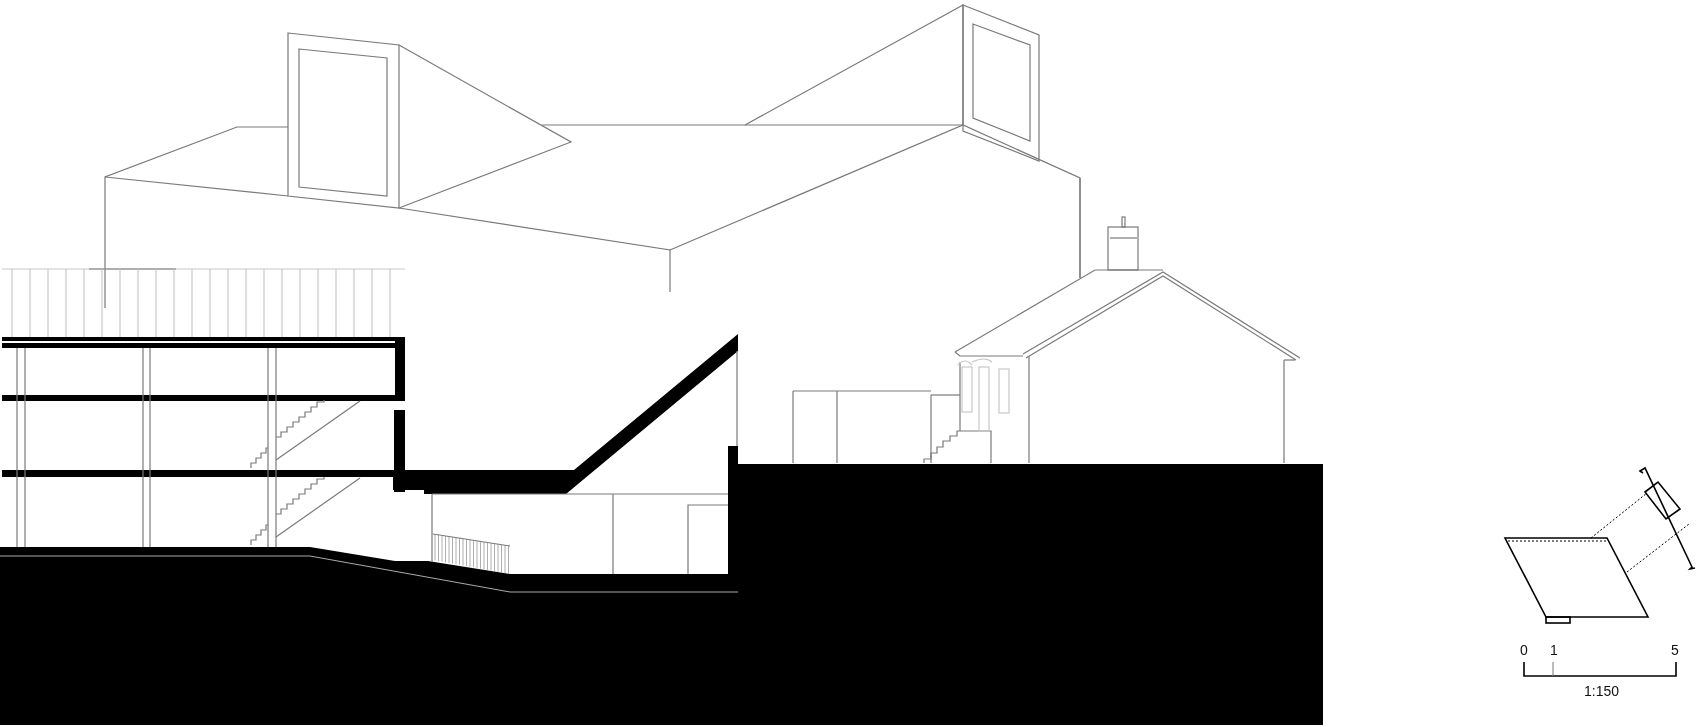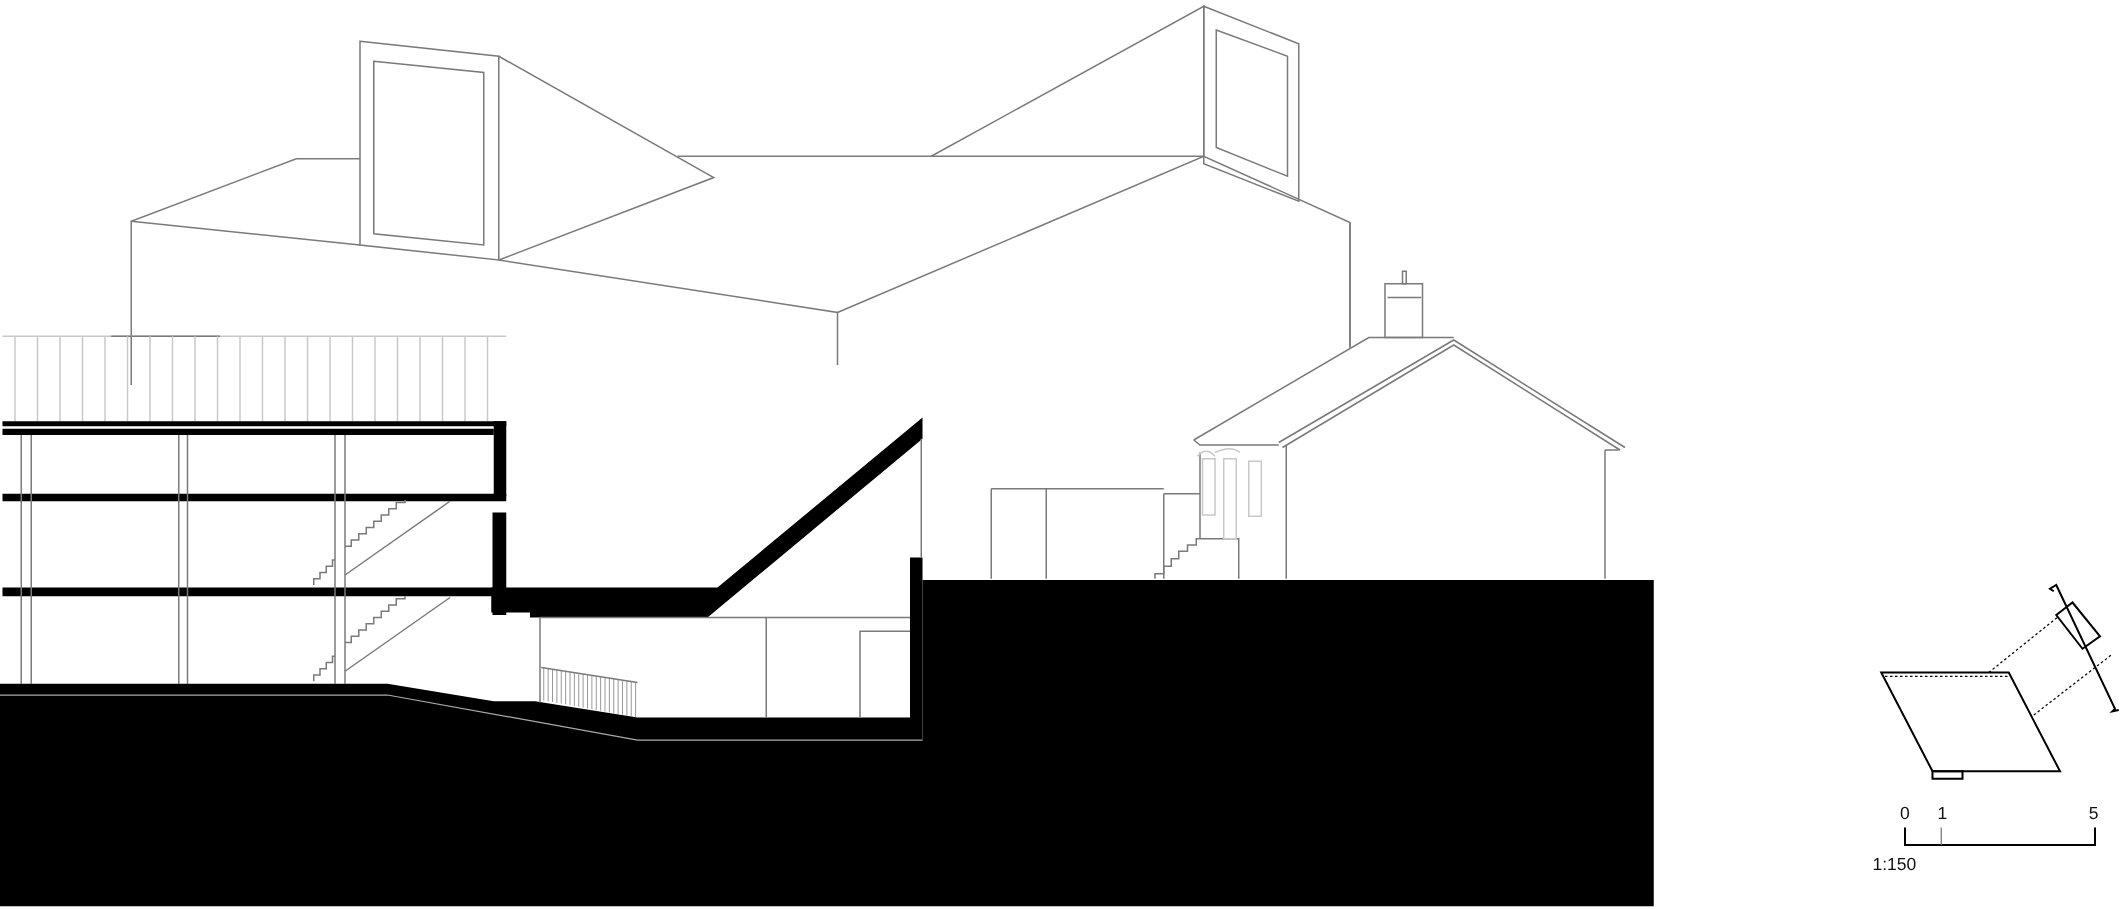--- a/index.html
+++ b/index.html
@@ -157,13 +157,13 @@
 
   <g>
     <polyline class="kp" stroke="#777" stroke-width="1" points="1524,662 1524,676 1676,676 1676,662"></polyline>
     <line stroke="#777" stroke-width="1" x1="1553" y1="662" x2="1553" y2="676"></line>
   </g>
 </svg>
 
 <div class="lbl" style="left:1520px;top:642px;">0</div>
 <div class="lbl" style="left:1550px;top:642px;">1</div>
 <div class="lbl" style="left:1671px;top:642px;">5</div>
-<div class="lbl" style="left:1498px;top:683px;text-align:center;">1:150</div>
+<div class="lbl" style="left:1584px;top:683px;text-align:center;">1:150</div>
 
 </body></html>

